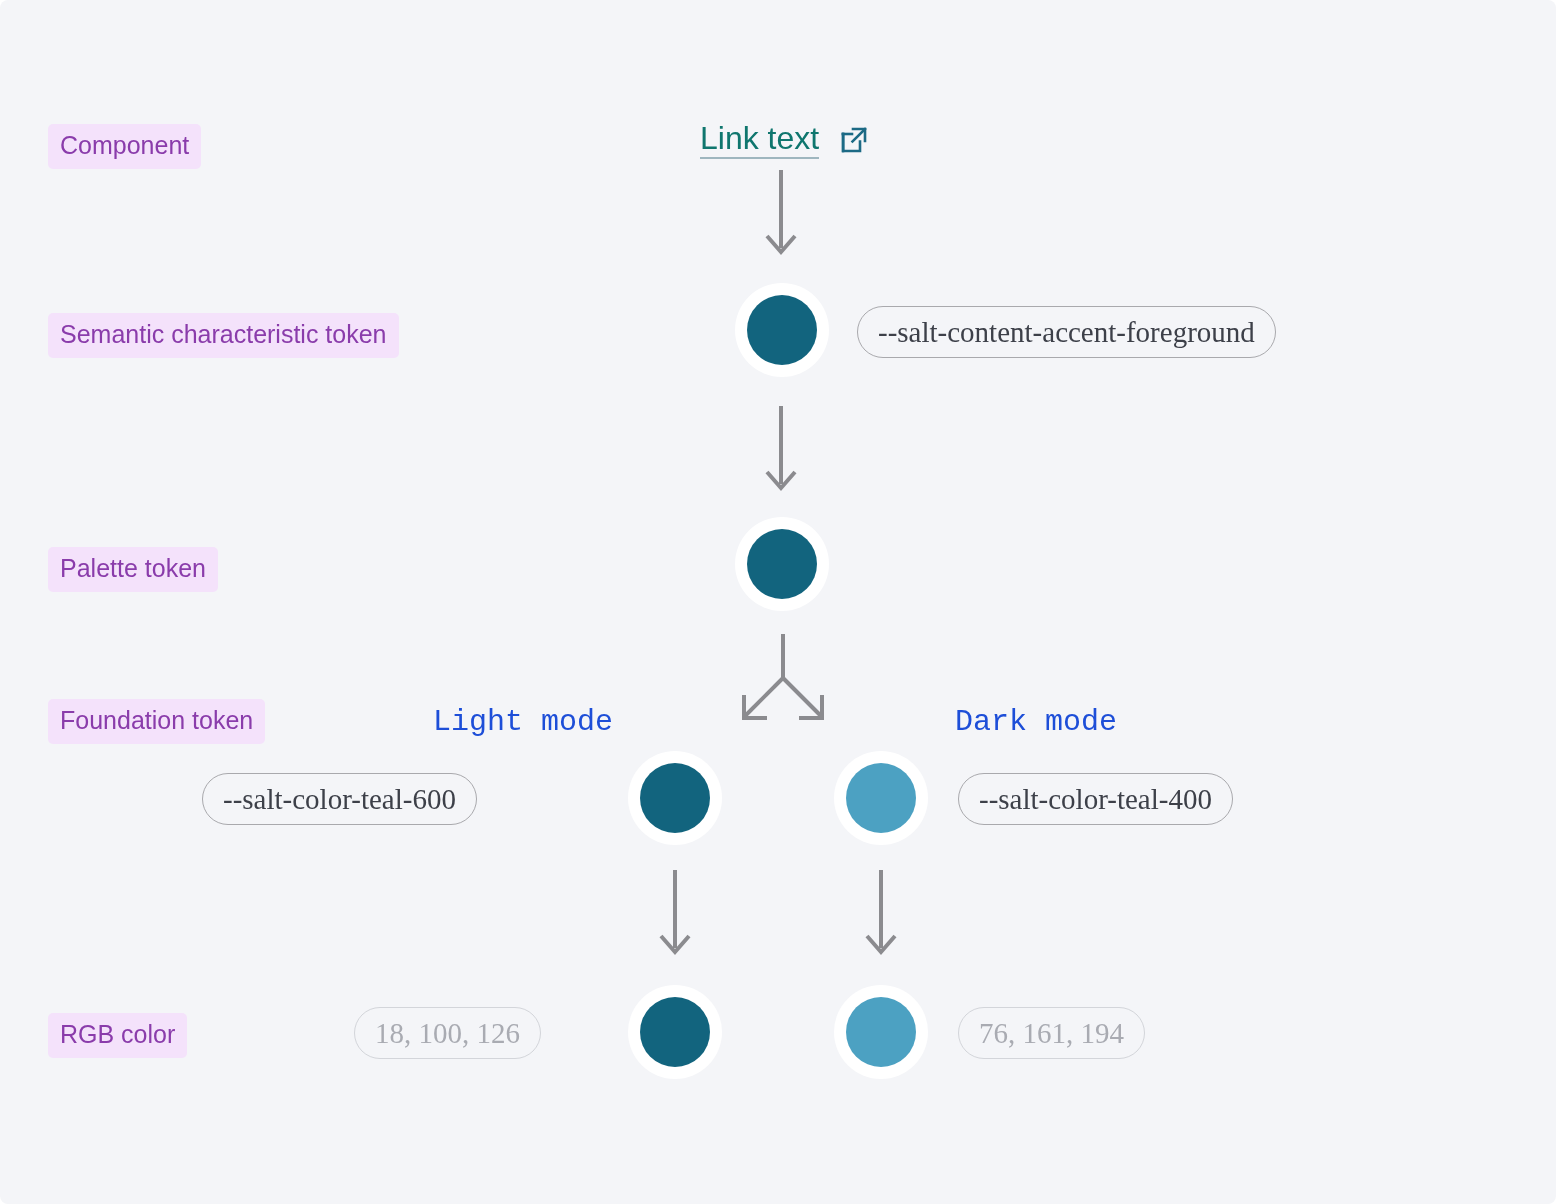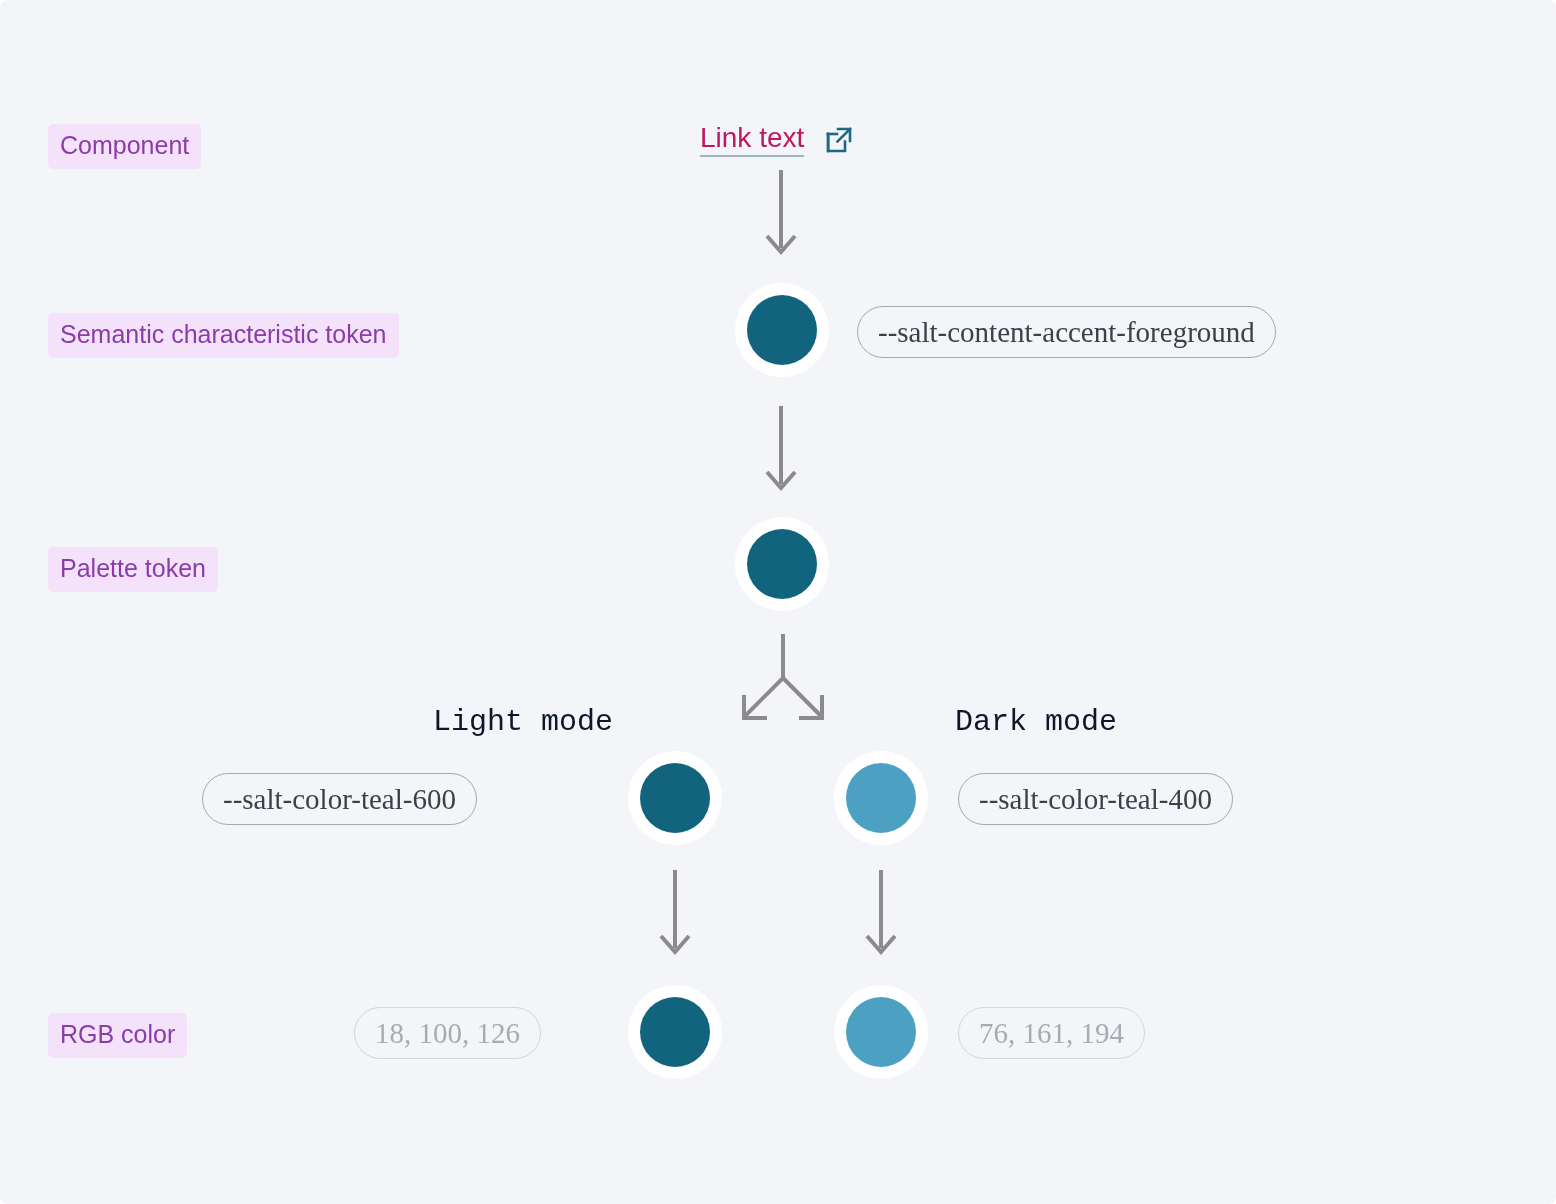--- a/index.html
+++ b/index.html
@@ -47,22 +47,22 @@
     position: absolute;
     left: 700px;
     top: 120px;
     display: flex;
     align-items: center;
     gap: 20px;
     height: 40px;
   }
   #link-text {
     font-family: "Liberation Sans", sans-serif;
-    font-size: 28px;
-    color: #be185d;
+    font-size: 32px;
+    color: #0f766e;
     text-decoration: none;
     border-bottom: 2px solid #9fb6bf;
     padding-bottom: 3px;
     line-height: 1;
     white-space: nowrap;
   }
   #link-ext-icon {
     display: block;
     width: 30px;
     height: 30px;
@@ -105,21 +105,21 @@
   .pill.muted {
     border-color: #d3d5da;
     color: #a9abb2;
   }
 
   
   .mode-title {
     position: absolute;
     font-family: "Liberation Mono", monospace;
     font-size: 30px;
-    color: #0f172a;
+    color: #1d4ed8;
     white-space: nowrap;
     line-height: 1;
   }
 
   
   .arrow-svg {
     position: absolute;
     display: block;
     pointer-events: none;
   }
@@ -128,20 +128,21 @@
 <body>
 
 <div id="canvas">
 
   <div class="row-label" id="label-component">Component</div>
 
   <div class="row-label" id="label-semantic">Semantic characteristic token</div>
 
   <div class="row-label" id="label-palette">Palette token</div>
 
+  <div class="row-label" id="label-foundation">Foundation token</div>
 
   <div class="row-label" id="label-rgb">RGB color</div>
 
   <div id="link-row">
     <span id="link-text">Link text</span>
     <span id="link-ext-icon">
       <svg width="30" height="30" viewBox="0 0 30 30" fill="none">
         <path d="M4 9 H4.2 V26 H21 V16.5" stroke="#1c6a85" stroke-width="2.6" stroke-linecap="square" fill="none"></path>
         <path d="M4 9 H13" stroke="#1c6a85" stroke-width="2.6" stroke-linecap="square"></path>
         <path d="M4 9 V26" stroke="#1c6a85" stroke-width="2.6" stroke-linecap="square"></path>

